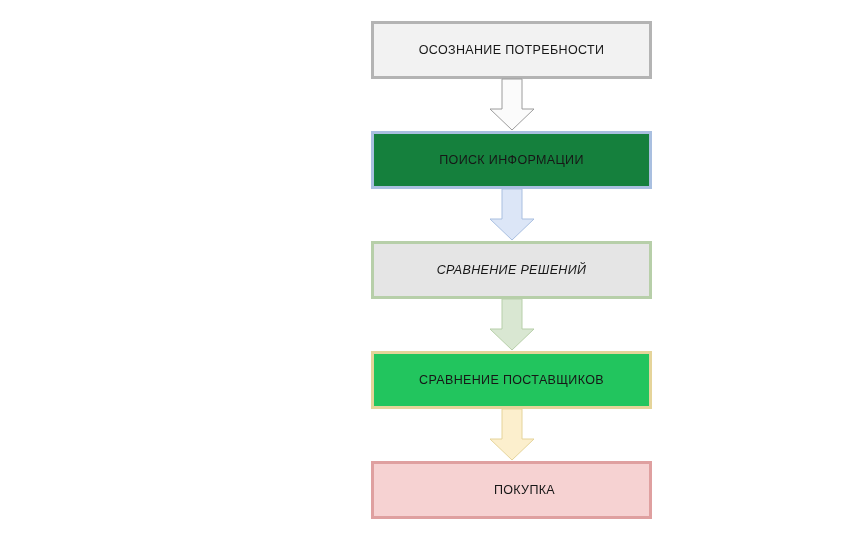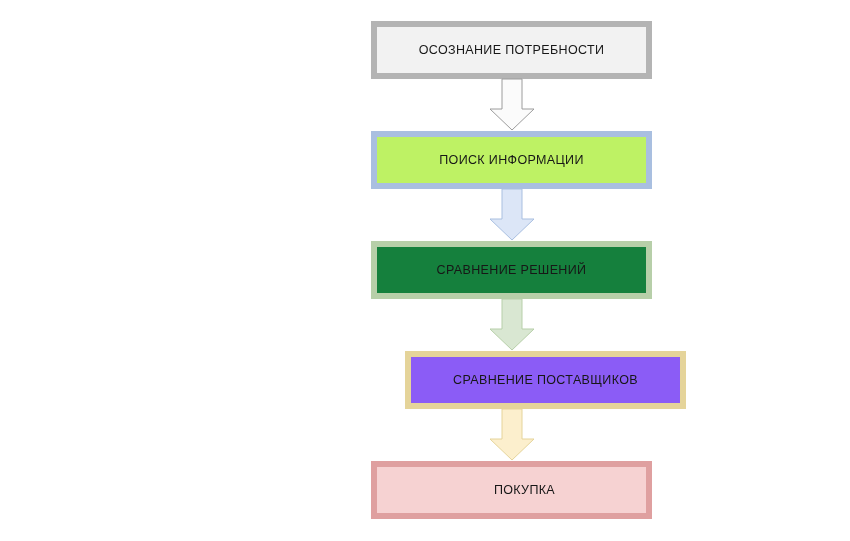--- a/index.html
+++ b/index.html
@@ -42,21 +42,21 @@
     left: 371px;
     top: 21px;
     width: 281px;
   }
 
   .step {
     position: relative;
     width: 281px;
     height: 58px;
     box-sizing: border-box;
-    border: 6px solid #0f172a;
+    border: 3px solid #0f172a;
     display: flex;
     align-items: center;
     justify-content: center;
   }
 
   .step-label {
     font-size: 12.5px;
     line-height: 14px;
     color: #171717;
     text-transform: uppercase;
@@ -94,41 +94,41 @@
     <div class="step" style="background: rgb(242, 242, 242); border-color: rgb(180, 180, 180);">
       <span class="step-label">ОСОЗНАНИЕ ПОТРЕБНОСТИ</span>
     </div>
 
     <div class="connector">
       <svg viewBox="0 0 46 52" preserveAspectRatio="none">
         <polygon points="13,0 33,0 33,30 45,30 23,51 1,30 13,30" fill="#fbfbfb" stroke="#9c9c9c" stroke-width="1"></polygon>
       </svg>
     </div>
 
-    <div class="step" style="background: #bef264; border-color: rgb(169, 191, 224);">
+    <div class="step" style="background: #15803d; border-color: rgb(169, 191, 224);">
       <span class="step-label">ПОИСК ИНФОРМАЦИИ</span>
     </div>
 
     <div class="connector">
       <svg viewBox="0 0 46 52" preserveAspectRatio="none">
         <polygon points="13,0 33,0 33,30 45,30 23,51 1,30 13,30" fill="#dce6f7" stroke="#a9bfe0" stroke-width="1"></polygon>
       </svg>
     </div>
 
-    <div class="step" style="background: #15803d; border-color: rgb(183, 207, 169);">
+    <div class="step" style="background: #e5e5e5; border-color: rgb(183, 207, 169); font-style: italic;">
       <span class="step-label">СРАВНЕНИЕ РЕШЕНИЙ</span>
     </div>
 
     <div class="connector">
       <svg viewBox="0 0 46 52" preserveAspectRatio="none">
         <polygon points="13,0 33,0 33,30 45,30 23,51 1,30 13,30" fill="#d9e7d2" stroke="#b7cfa9" stroke-width="1"></polygon>
       </svg>
     </div>
 
-    <div class="step" style="background: #8b5cf6; border-color: rgb(229, 212, 154); margin-left: 34px;">
+    <div class="step" style="background: #22c55e; border-color: rgb(229, 212, 154);">
       <span class="step-label">СРАВНЕНИЕ ПОСТАВЩИКОВ</span>
     </div>
 
     <div class="connector">
       <svg viewBox="0 0 46 52" preserveAspectRatio="none">
         <polygon points="13,0 33,0 33,30 45,30 23,51 1,30 13,30" fill="#fcefcd" stroke="#e5d49a" stroke-width="1"></polygon>
       </svg>
     </div>
 
     <div class="step" style="background: rgb(246, 210, 210); border-color: rgb(223, 160, 160); padding-left: 26px;">

